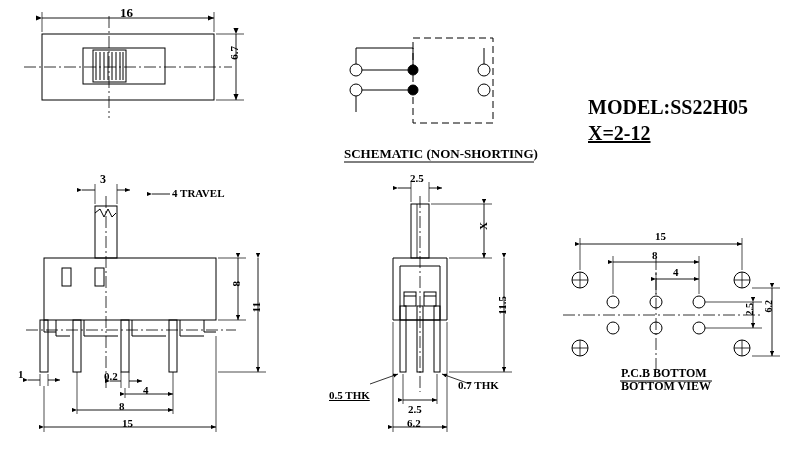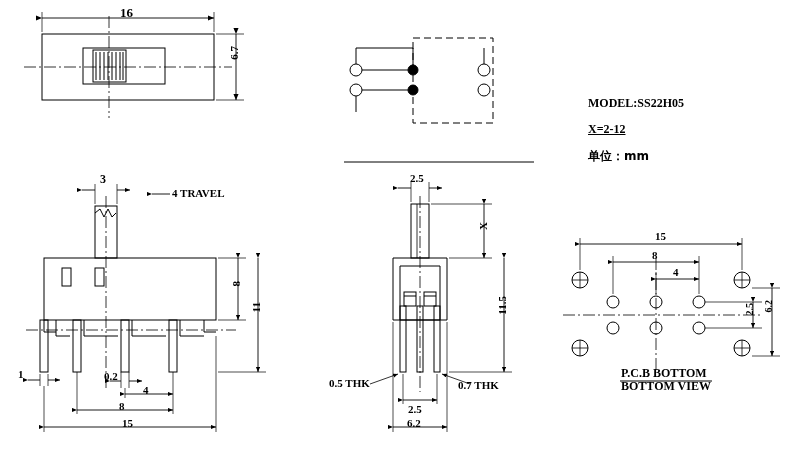--- a/index.html
+++ b/index.html
@@ -11,21 +11,21 @@
     position:relative;
     overflow:hidden;
   }
   #stage{position:absolute;left:0;top:0;width:800px;height:324px;}
   svg{position:absolute;left:0;top:0;}
   .lbl{position:absolute;font-family:"Liberation Serif", serif;font-weight:bold;white-space:nowrap;}
   .s10{font-size:10px;}
   .s11{font-size:11px;}
   .s12{font-size:12px;}
   .s13{font-size:13px;}
-  .s16{font-size:12px;text-align:center;}
+  .s16{font-size:20px;text-align:center;}
   .vert{writing-mode:vertical-rl;transform:rotate(180deg);}
 </style>
 </head>
 <body>
 
 <div id="stage">
 
 <svg width="800" height="450" viewBox="0 0 800 450">
   <defs>
     <marker id="ah" markerWidth="8" markerHeight="8" refX="7" refY="3" orient="auto" markerUnits="strokeWidth">
@@ -250,39 +250,39 @@
     <line x1="752" y1="356" x2="780" y2="356" stroke-width="0.7"></line>
     <line x1="772" y1="288" x2="772" y2="356" stroke-width="0.9" marker-start="url(#ahs)" marker-end="url(#ahs)"></line>
 
     <line x1="620" y1="381" x2="712" y2="381" stroke-width="1"></line>
   </g>
 </svg>
 
 <div class="lbl s13" style="left:120px;top:5px;">16</div>
 <div class="lbl s11 vert" style="left:228px;top:46px;">6.7</div>
 
+<div class="lbl s13" style="left:344px;top:146px;">SCHEMATIC (NON-SHORTING)</div>
 
 <div class="lbl s16" style="left:588px;top:96px;">MODEL:SS22H05</div>
 <div class="lbl s16" style="left:588px;top:122px;text-decoration:underline;">X=2-12</div>
-<div class="lbl s16" style="left:588px;top:148px;font-family:'DejaVu Sans',sans-serif;">单位：mm</div>
 
 <div class="lbl s12" style="left:100px;top:172px;">3</div>
 <div class="lbl s11" style="left:172px;top:187px;">4 TRAVEL</div>
 <div class="lbl s11 vert" style="left:230px;top:281px;">8</div>
 <div class="lbl s11 vert" style="left:250px;top:302px;">11</div>
 <div class="lbl s11" style="left:18px;top:368px;">1</div>
 <div class="lbl s11" style="left:104px;top:370px;">0.2</div>
 <div class="lbl s11" style="left:143px;top:384px;">4</div>
 <div class="lbl s11" style="left:119px;top:400px;">8</div>
 <div class="lbl s11" style="left:122px;top:417px;">15</div>
 
 <div class="lbl s11" style="left:410px;top:172px;">2.5</div>
 <div class="lbl s11 vert" style="left:477px;top:222px;">X</div>
 <div class="lbl s11 vert" style="left:496px;top:296px;">11.5</div>
-<div class="lbl s11" style="left:329px;top:377px;">0.5 THK</div>
+<div class="lbl s11" style="left:329px;top:389px;text-decoration:underline;">0.5 THK</div>
 <div class="lbl s11" style="left:458px;top:379px;">0.7 THK</div>
 <div class="lbl s11" style="left:408px;top:403px;">2.5</div>
 <div class="lbl s11" style="left:407px;top:417px;">6.2</div>
 
 <div class="lbl s11" style="left:655px;top:230px;">15</div>
 <div class="lbl s11" style="left:652px;top:249px;">8</div>
 <div class="lbl s11" style="left:673px;top:266px;">4</div>
 <div class="lbl s10 vert" style="left:744px;top:303px;">2.5</div>
 <div class="lbl s10 vert" style="left:763px;top:300px;">6.2</div>
 <div class="lbl s12" style="left:621px;top:366px;">P.C.B BOTTOM</div>

